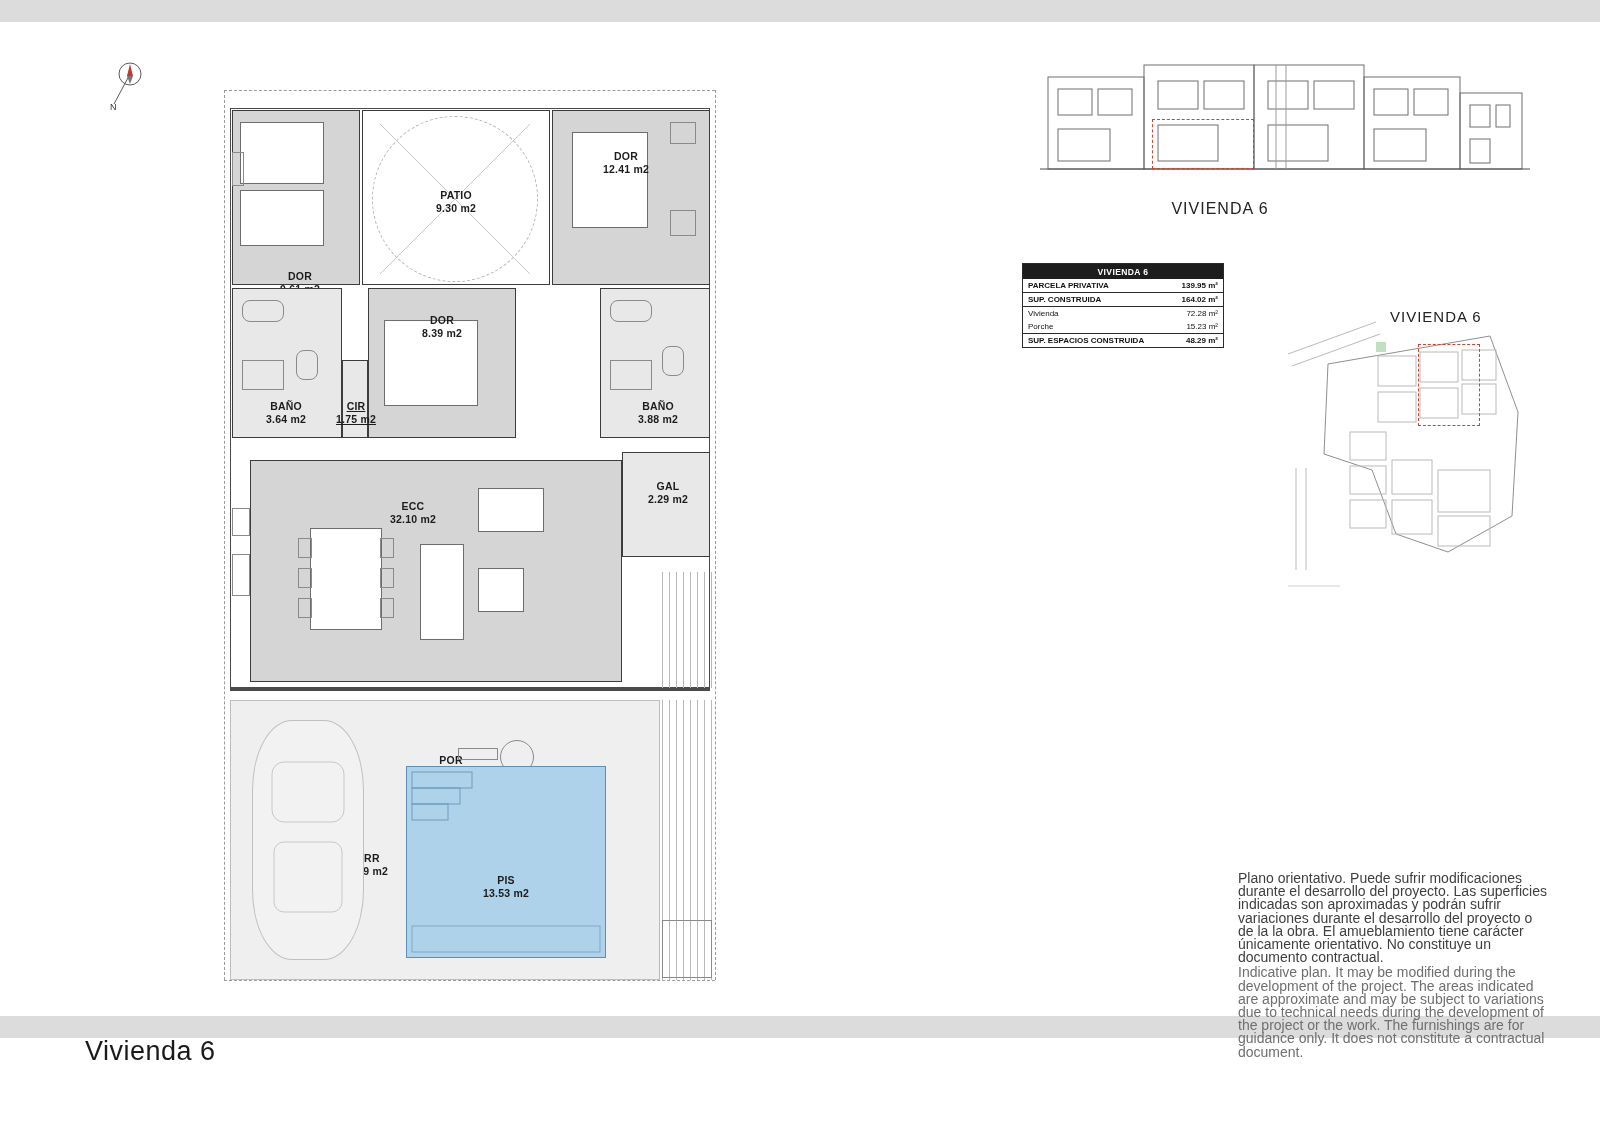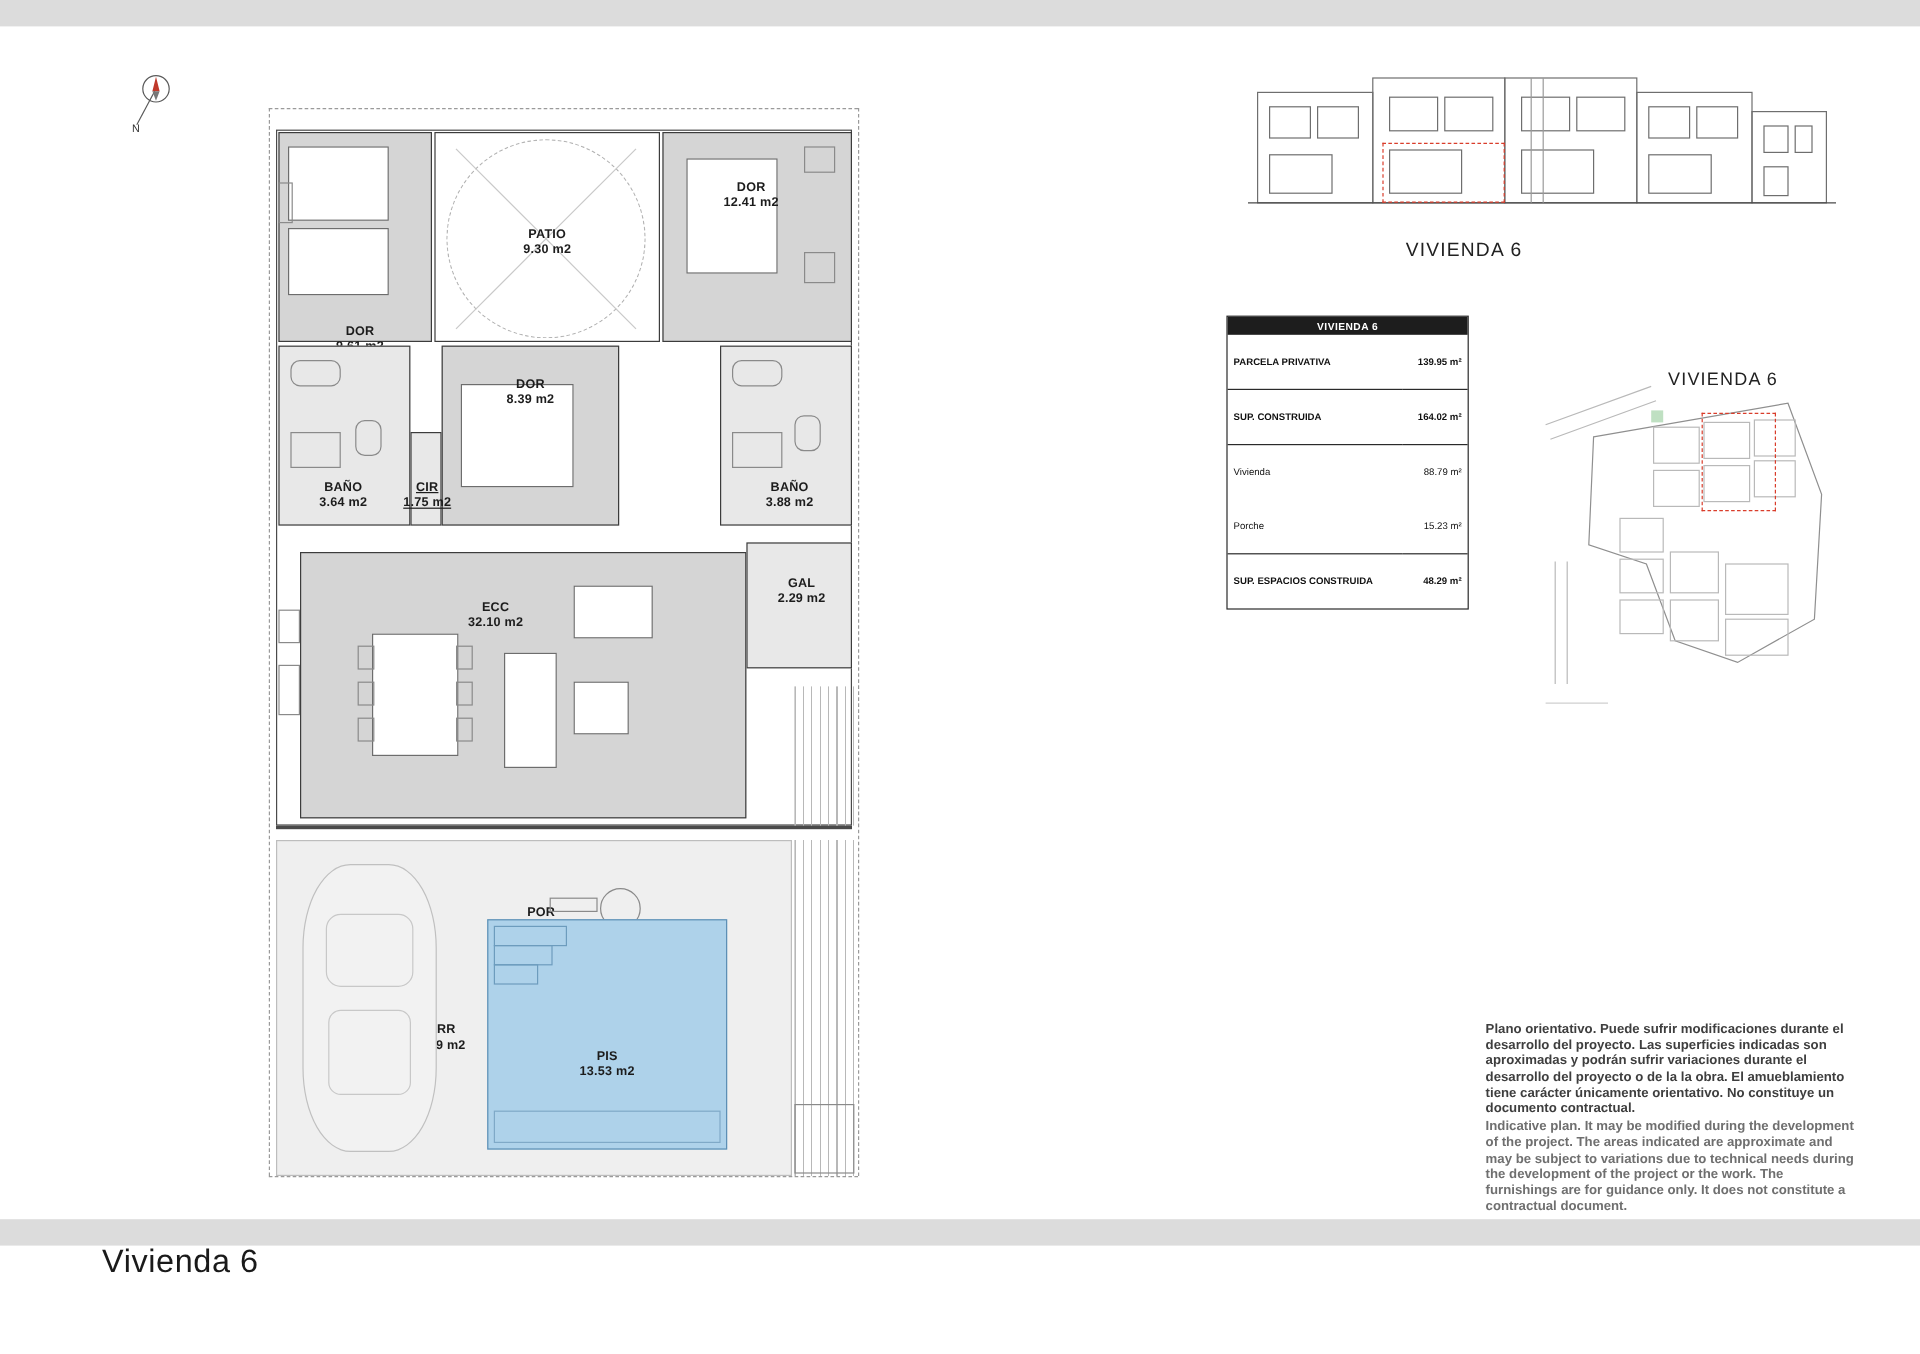--- a/index.html
+++ b/index.html
@@ -84,35 +84,35 @@
   #areatable {
     position:absolute; left:1022px; top:263px; width:202px;
     border:1px solid #2a2a2a; background:#fff;
     font-size:8px; color:#111;
   }
   #areatable .hdr {
     background:#1d1d1d; color:#fff; text-align:center;
     font-weight:bold; font-size:8.5px; padding:3px 0 2px; letter-spacing:0.4px;
   }
   #areatable table { width:100%; border-collapse:collapse; }
-  #areatable td { padding:18px 5px; font-size:8px; }
+  #areatable td { padding:2px 5px; font-size:8px; }
   #areatable td.val { text-align:right; }
   #areatable tr.b td { font-weight:bold; border-bottom:1px solid #2a2a2a; }
   #areatable tr.sub td { font-weight:normal; }
   #areatable tr.last td { font-weight:bold; border-top:1px solid #2a2a2a; }
 
   .site-cap {
     position:absolute; left:1390px; top:308px;
     font-size:15px; letter-spacing:1px; color:#222;
   }
   #sitemap { position:absolute; left:1280px; top:320px; width:250px; height:300px; }
 
   .disclaimer {
-    position:absolute; left:1238px; top:852px; width:310px;
-    font-size:11px; line-height:13.2px; color:#4b4b4b;font-weight:bold;
+    position:absolute; left:1238px; top:872px; width:310px;
+    font-size:14px; line-height:13.2px; color:#4b4b4b;
   }
   .disclaimer .es { color:#3e3e3e; }
   .disclaimer .en { color:#6f6f6f; }
 </style>
 </head>
 <body>
 
 <div class="band-top"></div>
 <div class="band-bottom"></div>
 <div class="page-title">Vivienda 6</div>
@@ -299,21 +299,21 @@
         <tr class="b">
       <td>PARCELA PRIVATIVA</td>
       <td class="val">139.95 m²</td>
     </tr>
     <tr class="b">
       <td>SUP. CONSTRUIDA</td>
       <td class="val">164.02 m²</td>
     </tr>
     <tr class="sub">
       <td>Vivienda</td>
-      <td class="val">88.79 m²</td>
+      <td class="val">72.28 m²</td>
     </tr>
     <tr class="sub">
       <td>Porche</td>
       <td class="val">15.23 m²</td>
     </tr>
     <tr class="last">
       <td>SUP. ESPACIOS CONSTRUIDA</td>
       <td class="val">48.29 m²</td>
     </tr>
   </tbody>

